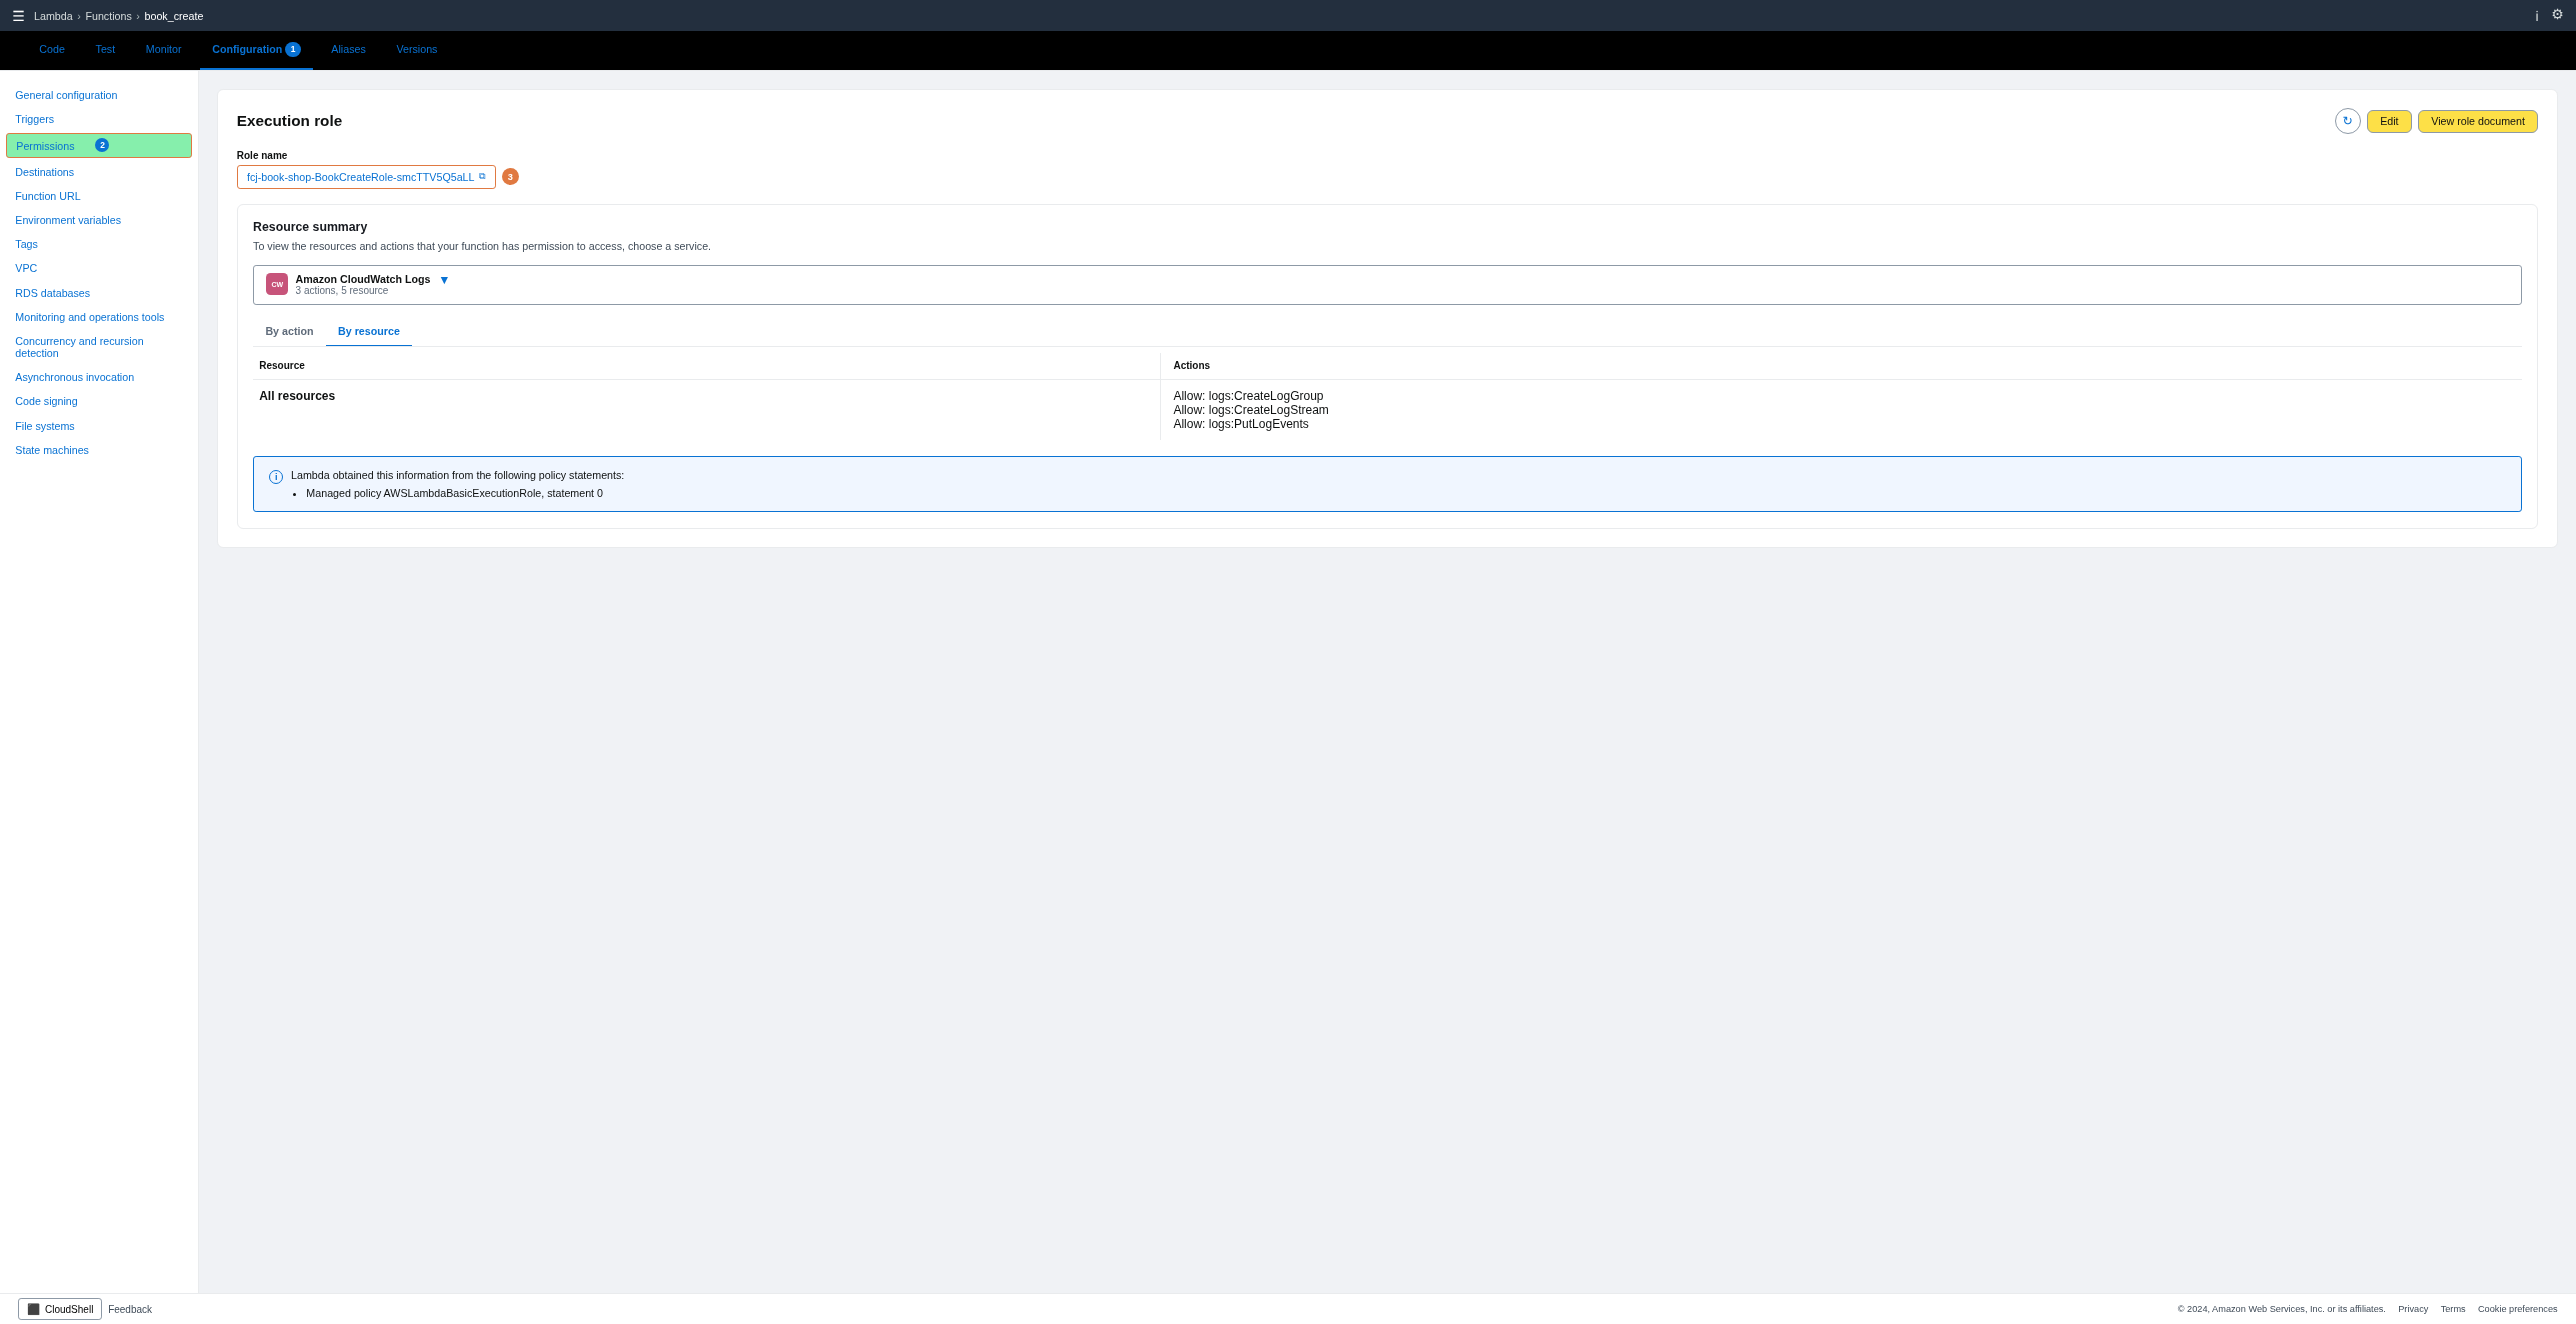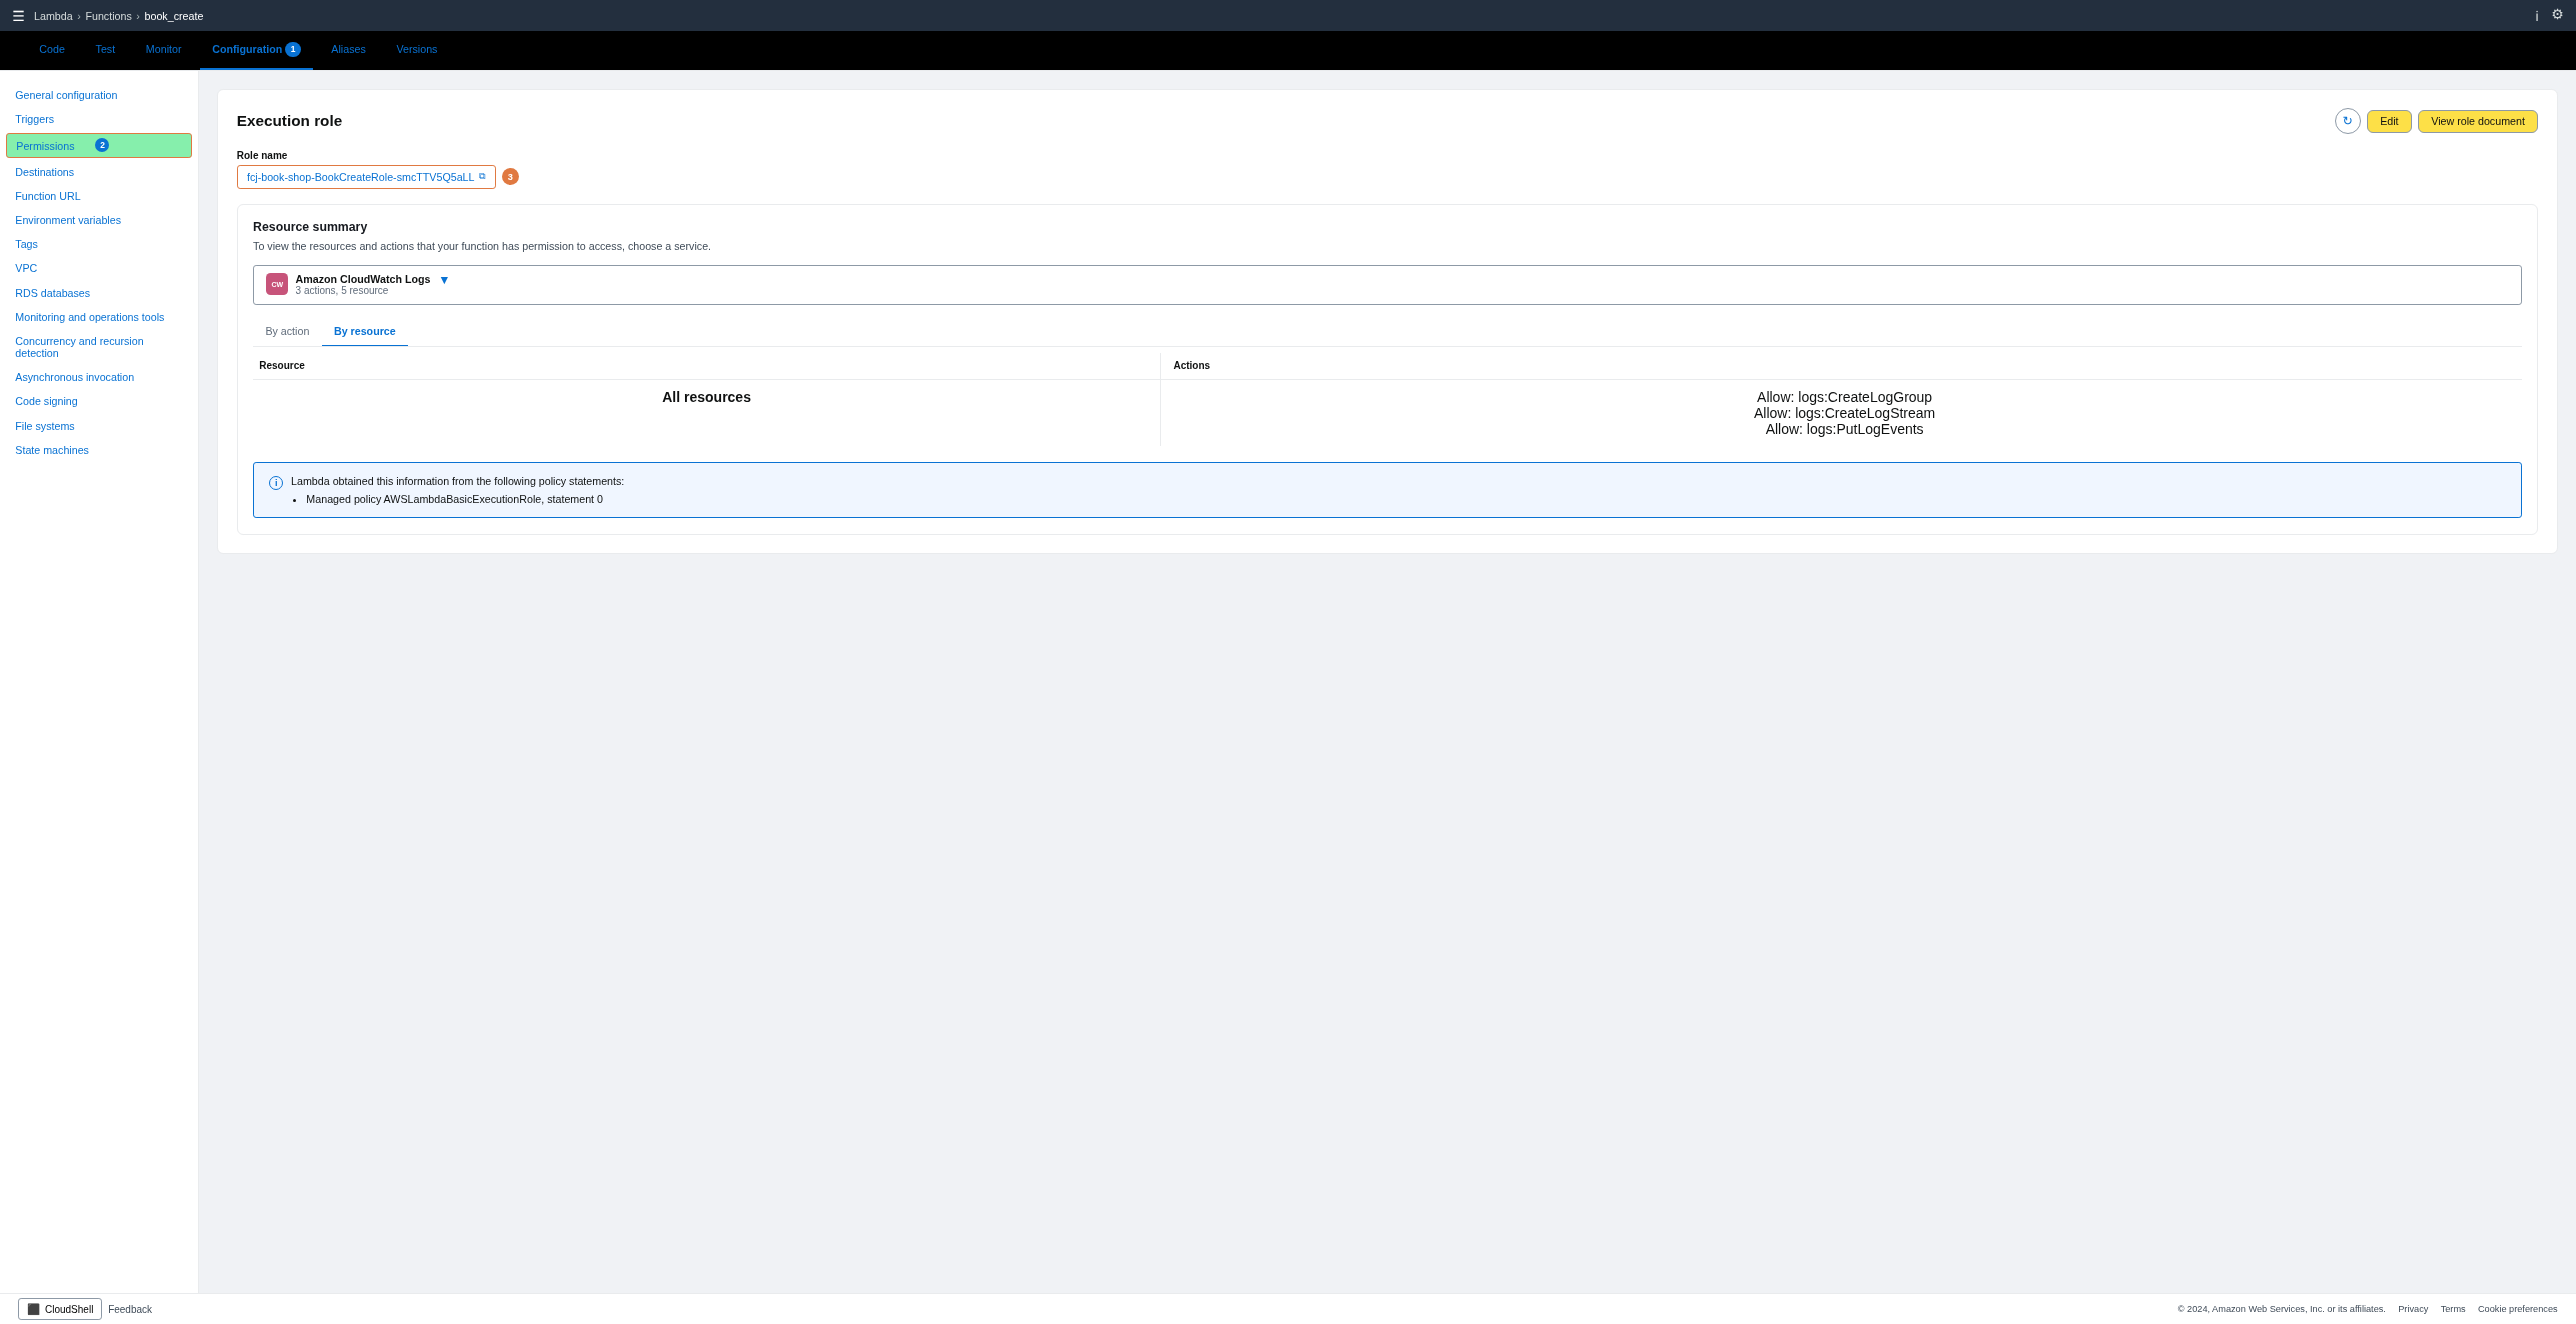--- a/index.html
+++ b/index.html
@@ -228,44 +228,44 @@
       gap: 0;
       border-bottom: 0.8px solid #e9ebed;
       margin: 12.3px 0 0 0;
     }
     .inner-tab {
       padding: 7.7px 12.3px;
       font-size: 10.7px;
       cursor: pointer;
       color: #0972d3;
       border-bottom: 1.5px solid transparent;
+      font-weight: bold;
     }
     .inner-tab.active {
       color: #0972d3;
       border-bottom: 1.5px solid #0972d3;
       font-weight: 600;
     }
     .inner-tab:not(.active) { color: #5f6b7a; }
 
     
     .resource-table { width: 100%; border-collapse: collapse; margin-top: 6.1px; }
     .resource-table th {
       text-align: left;
       padding: 7.7px 6.1px;
       font-size: 10px;
       font-weight: 700;
       color: #0f1111;
       border-bottom: 0.8px solid #e9ebed;
     }
     .resource-table td {
       padding: 9.2px 6.1px;
-      font-size: 14px;
+      font-size: 12px;
       color: #0f1111;
       vertical-align: top;
-      text-align: center;
     }
     .resource-table .col-divider {
       border-left: 0.8px solid #e9ebed;
       padding-left: 12.3px;
     }
     .col-resource { width: 40%; }
     .col-actions { width: 60%; }
 
     
     .policy-info-box {

